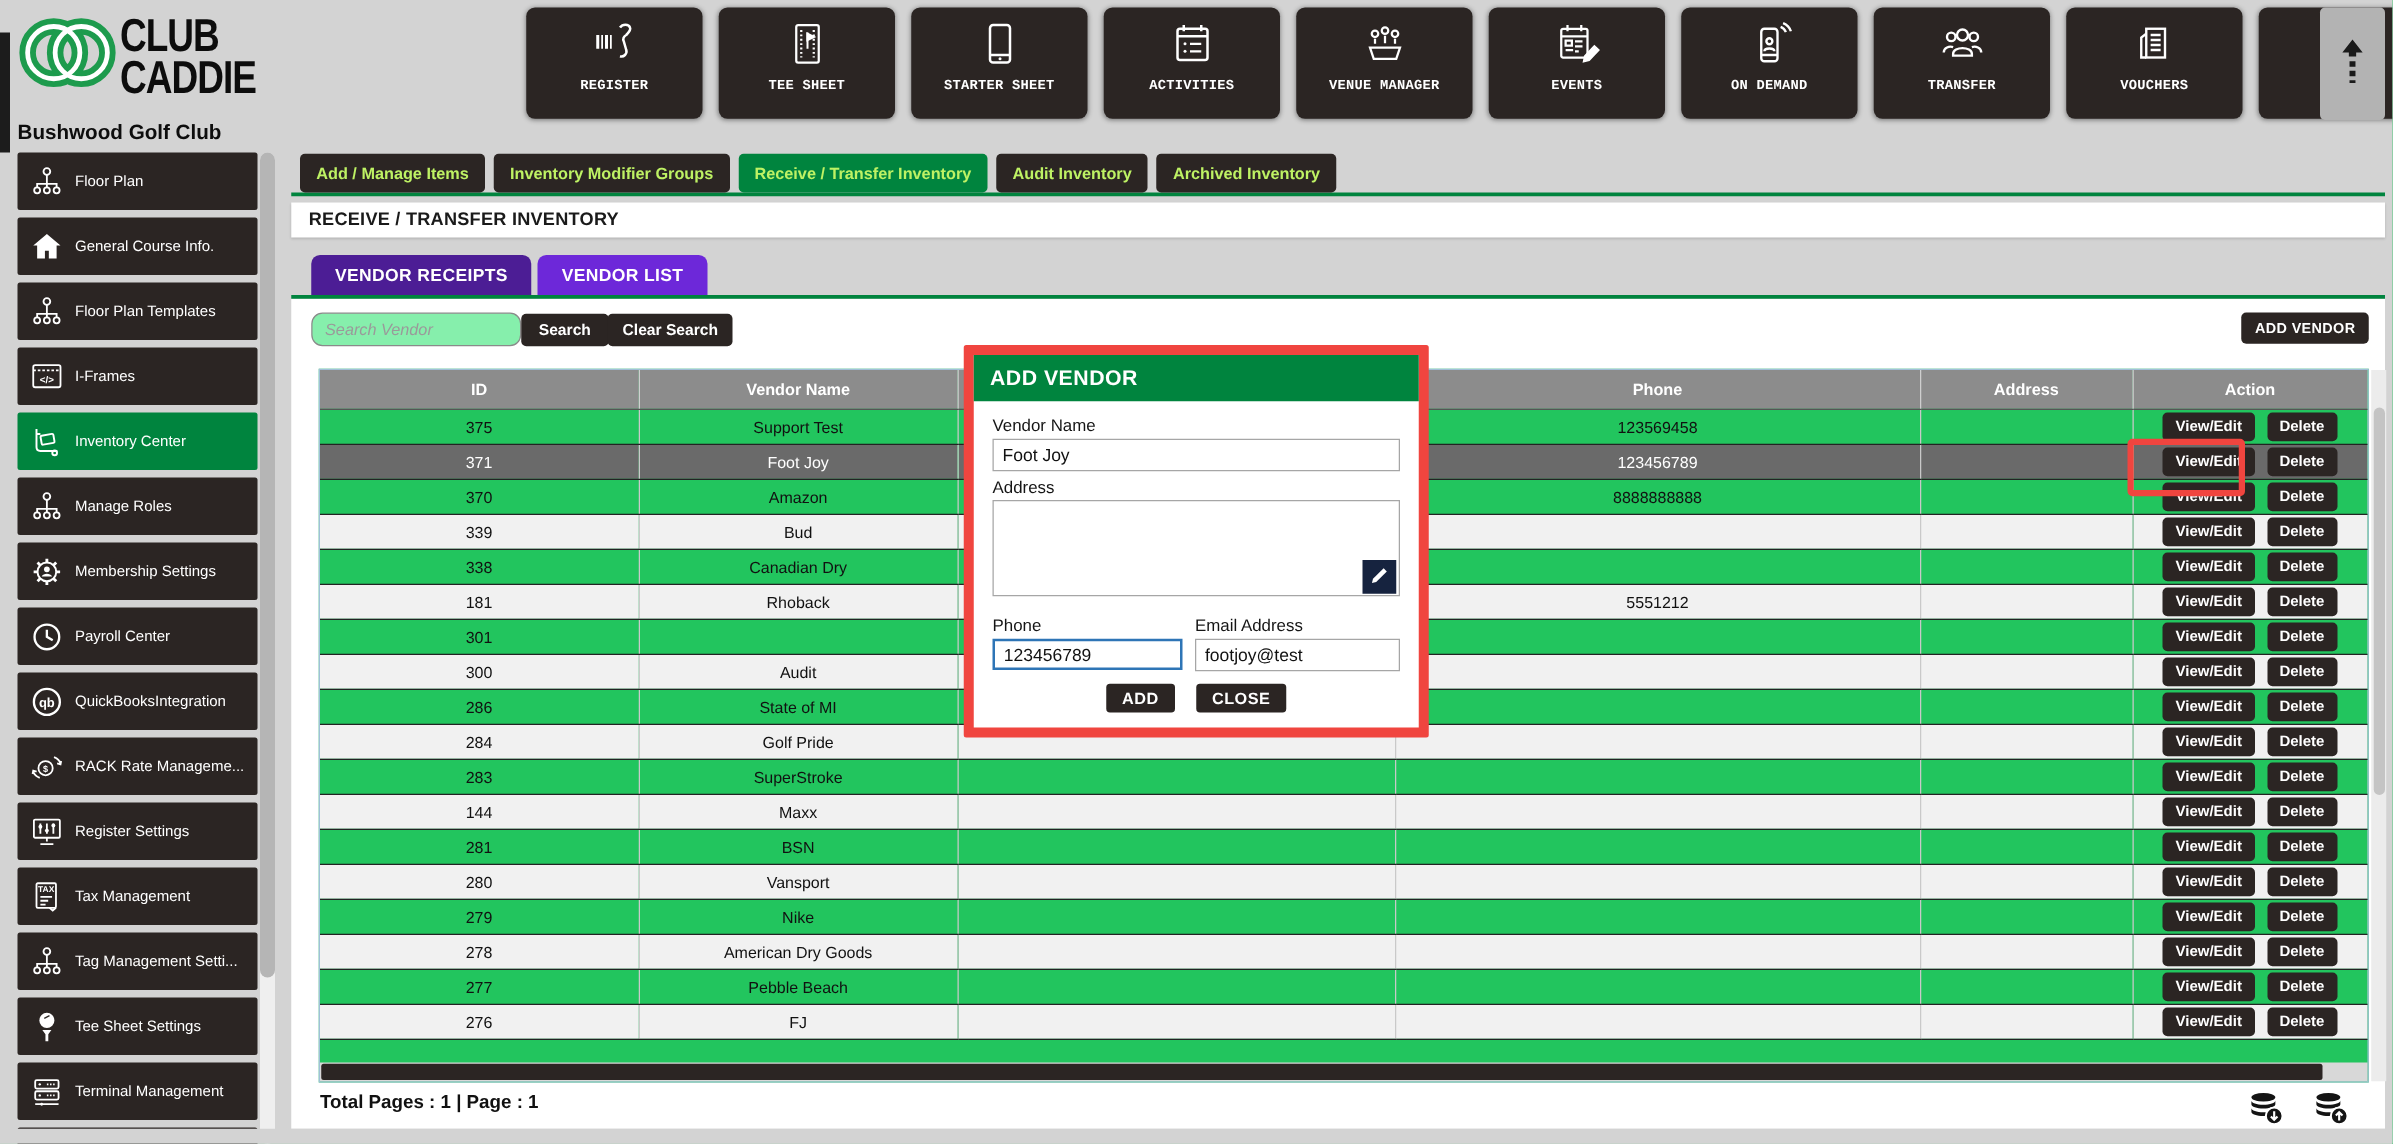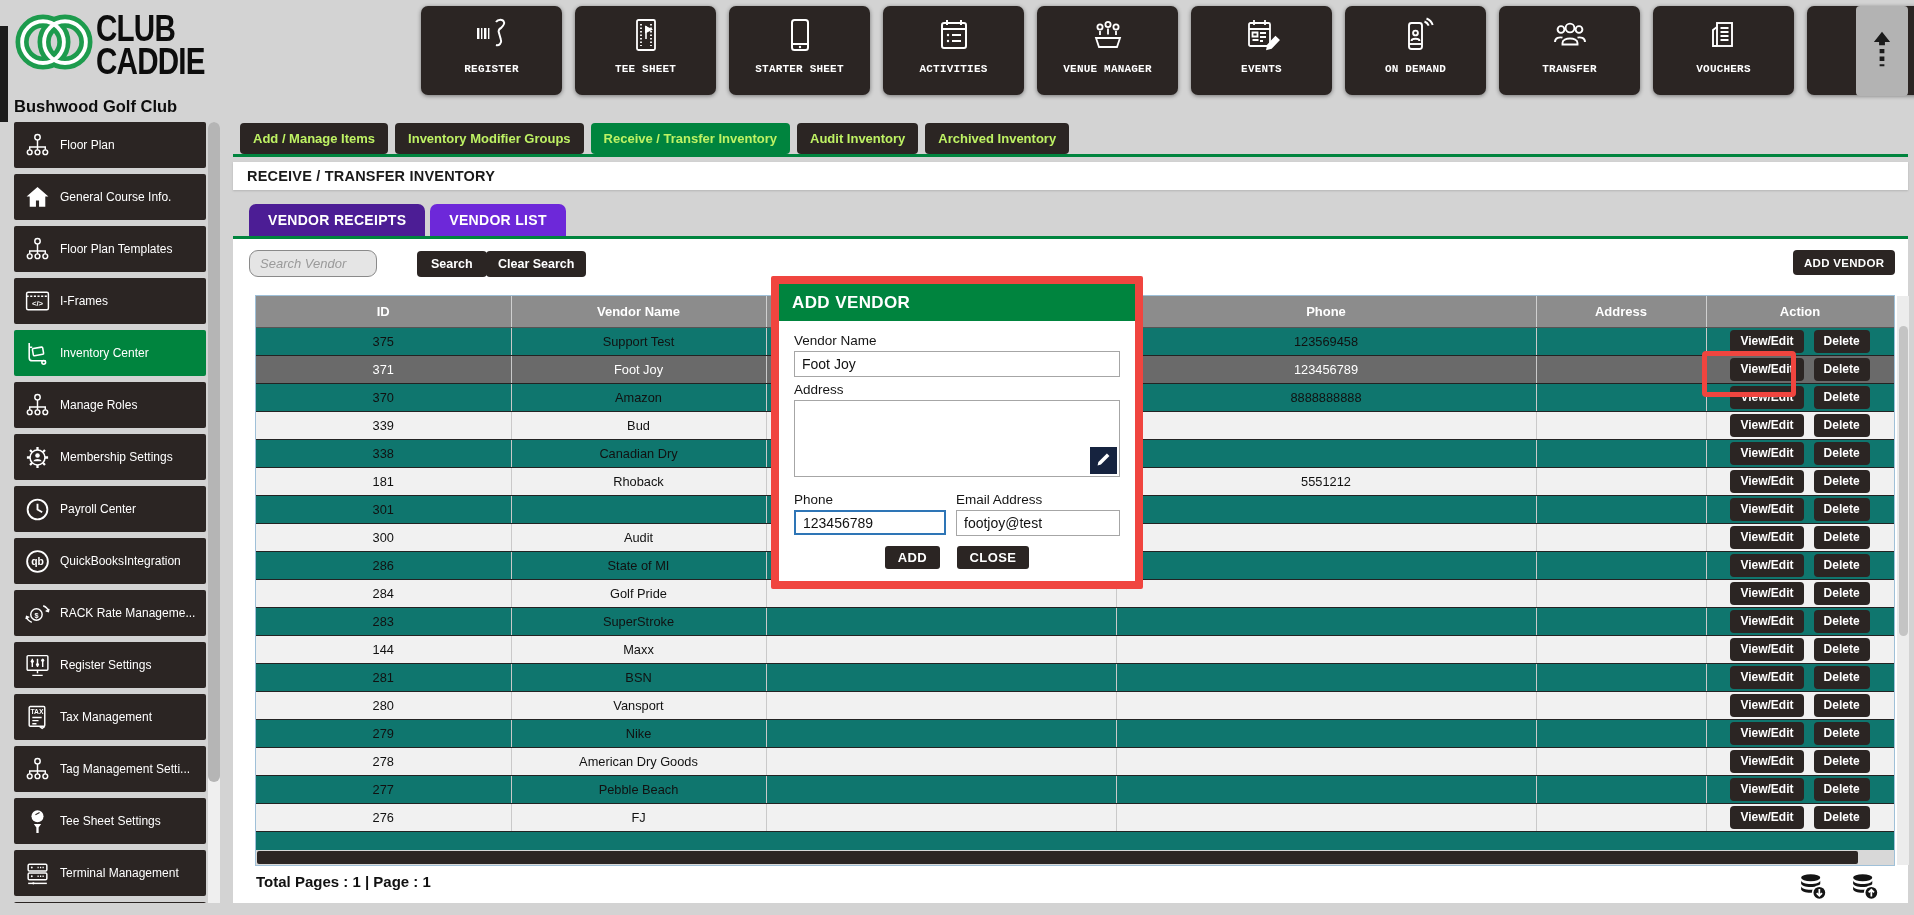--- a/index.html
+++ b/index.html
@@ -34,29 +34,29 @@
   .tab { height:31px; line-height:31px; padding:0 13px; background:#2b2523; color:#bef264; font-size:13px; font-weight:700; border-radius:4px; cursor:pointer; white-space:nowrap; }
   .tab.active { background:#00843e; }
   .receive-bar { left:233px; top:162px; width:1675px; height:28px; background:#fff; box-shadow:0 1px 2px rgba(0,0,0,.15); }
   .receive-title { padding-left:14px; line-height:28px; font-size:14.5px; font-weight:700; color:#1a1a1a; letter-spacing:.2px; }
   .white-panel { left:233px; top:239px; width:1675px; height:664px; background:#fff; }
   .greenline2 { left:233px; top:236px; width:1675px; height:3px; background:#00843e; z-index:2; }
   .subtabs { left:249px; top:204px; display:flex; gap:5px; z-index:3; }
   .subtab { height:32px; line-height:32px; padding:0 19px; background:#4c1d95; color:#fff; font-size:14px; font-weight:700; border-radius:7px 7px 0 0; letter-spacing:.3px; cursor:pointer; }
   .subtab.active { background:#6d28d9; }
 
-  .search-input { left:249px; top:250px; width:128px; height:27px; border:1.5px solid #8a8a8a; border-radius:9px; font-size:13px; padding:0 10px; font-family:inherit; color:#333; background:#e5e5e5; }
+  .search-input { left:249px; top:250px; width:168px; height:27px; border:1.5px solid #8a8a8a; border-radius:9px; font-size:13px; padding:0 10px; font-family:inherit; color:#333; background:#86efac; }
   .search-input::placeholder { font-style:italic; color:#9a9a9a; }
   .chip { background:#2b2523; color:#fff; border:none; font-family:inherit; font-weight:700; cursor:pointer; }
   .btn-search { left:417px; top:251px; height:26px; padding:0 14px; font-size:12.5px; border-radius:4px; }
   .btn-clear { left:486px; top:251px; height:26px; padding:0 12px; font-size:12.5px; border-radius:4px; }
   .btn-add-vendor { left:1793px; top:250px; height:25px; padding:0 11px; font-size:11.5px; border-radius:4px; letter-spacing:.3px; }
 
   
-  .table-wrap { left:255px; top:295px; width:1640px; height:571px; border:1px solid #9fc0d8; background:#0f766e; overflow:hidden; z-index:1; }
+  .table-wrap { left:255px; top:295px; width:1640px; height:571px; border:1px solid #9fc0d8; background:#22c55e; overflow:hidden; z-index:1; }
   table { width:1638px; border-collapse:collapse; table-layout:fixed; }
   th { height:31px; background:#8c8c8c; color:#fff; font-size:13px; font-weight:600; border-right:1px solid #cfcfcf; border-bottom:1px solid #555; }
   td { height:28px; font-size:12.8px; color:#111; text-align:center; border-right:1px solid #c9c9c9; border-bottom:1px solid #232323; padding:0 3px; white-space:nowrap; overflow:hidden; }
   tr.alt td { background:#f1f1f1; }
   tr.hl td { background:#6a6a6a; color:#fff; }
   .row-btn { height:23px; padding:0 10px; font-size:12px; font-weight:600; border-radius:4px; margin:0 5px; }
   .hscroll { left:256px; top:850px; width:1638px; height:15px; background:#d8d8d8; z-index:6; }
   .hthumb { position:absolute; left:1px; top:1px; width:1601px; height:13px; background:#2b2523; border-radius:2px; }
   .vscroll { left:1897px; top:296px; width:12px; height:569px; background:#ececec; z-index:6; }
   .vthumb { position:absolute; left:1.5px; top:30px; width:9px; height:310px; background:#c4c4c4; border-radius:5px; }

